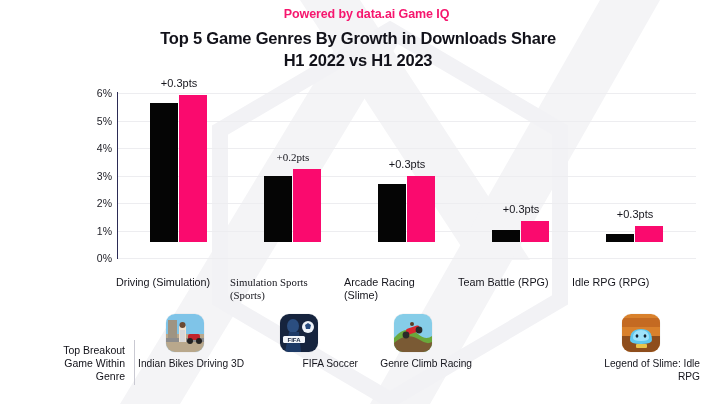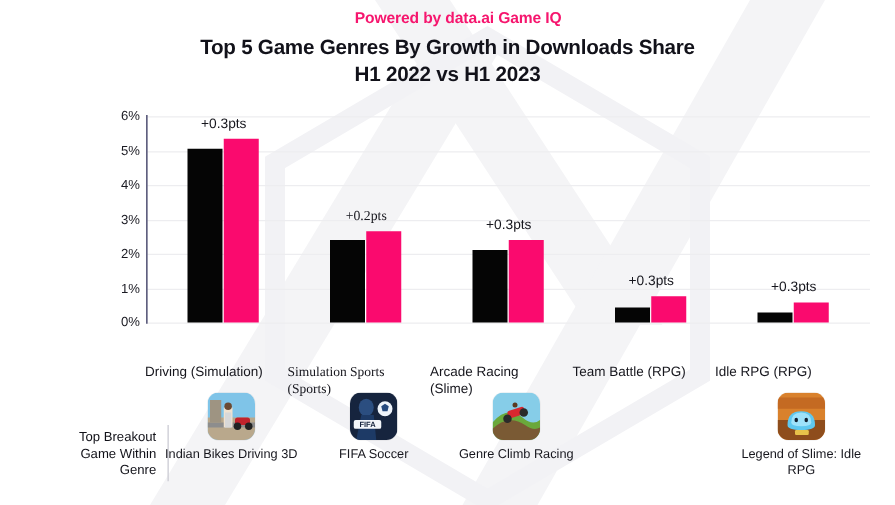--- a/index.html
+++ b/index.html
@@ -90,21 +90,21 @@
     position: absolute;
     left: 74px;
     top: 93px;
     width: 38px;
     height: 165px;
     z-index: 3;
   }
 
   .bar-group {
     position: absolute;
-    bottom: 0;
+    bottom: 16px;
     height: 135px;
     margin-top: 28px;
   }
   .bar {
     position: absolute;
     bottom: 0;
     width: 28px;
   }
   .bar.prev { left: 28px; background: #050505; }
   .bar.curr { left: 57px; background: #FA0A6E; }
@@ -171,20 +171,21 @@
     overflow: hidden;
     position: relative;
     box-shadow: 0 0 0 0.5px rgba(0,0,0,0.06);
   }
   .game-name {
     font-size: 10.2px;
     line-height: 12.5px;
     color: #16161d;
     margin-top: 6px;
     padding: 0 4px;
+    text-align: right;
   }
 </style>
 </head>
 <body>
 
 <svg id="watermark" viewBox="0 0 716 404" xmlns="http://www.w3.org/2000/svg">
   <g fill="#f4f4f6">
     <polygon points="300,0 360,0 530,260 470,260"></polygon>
     <polygon points="600,0 660,0 430,404 370,404"></polygon>
     <polygon points="120,404 180,404 400,40 340,40"></polygon>

